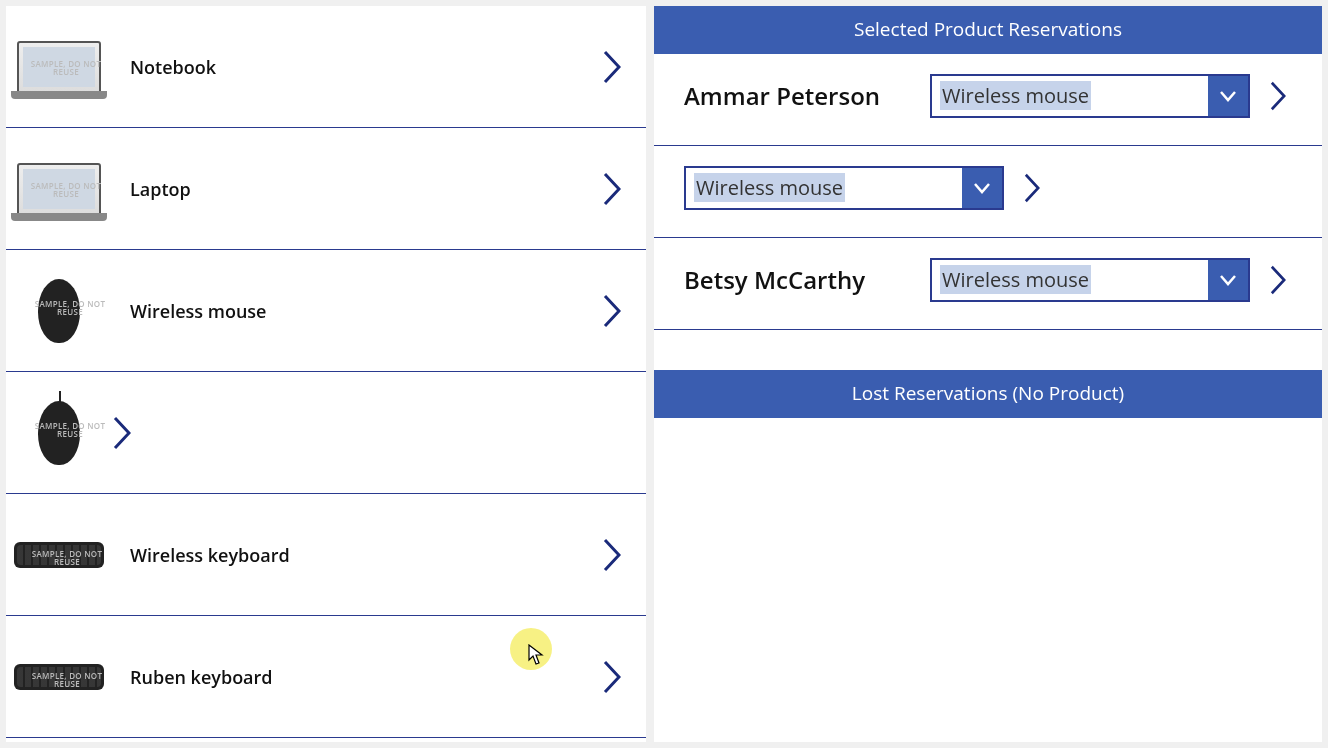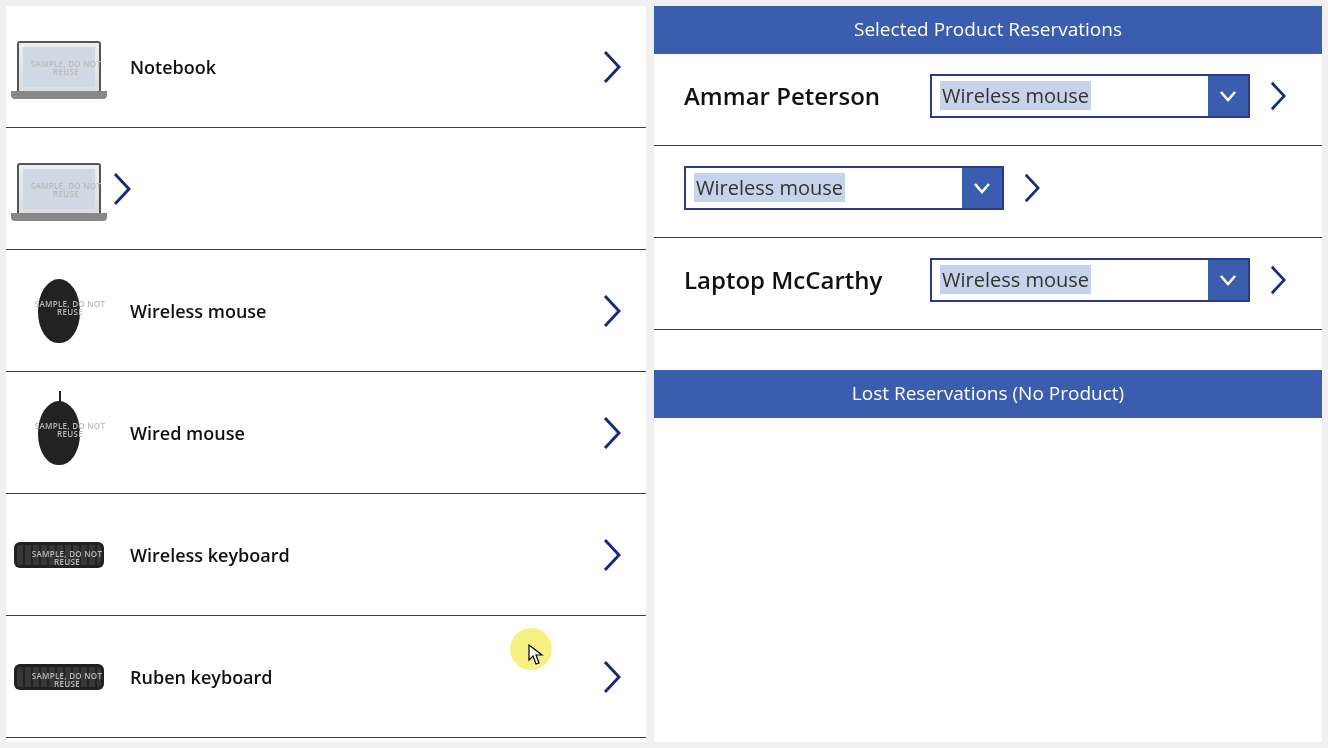--- a/index.html
+++ b/index.html
@@ -199,20 +199,21 @@
           </svg>
       </div>
     </div>
 
     <div class="product-row">
       <div class="product-thumb">
         <div class="shape-laptop"></div>
         <div class="watermark" style="top:30px;left:14px">SAMPLE,
 DO NOT REUSE</div>
       </div>
+      <div class="product-label">Laptop</div>
       <div class="chev">
         <svg viewBox="0 0 18 34">
             <path d="M2 2 L16 17 L2 32" fill="none" stroke="currentColor" stroke-width="3"></path>
           </svg>
       </div>
     </div>
 
     <div class="product-row">
       <div class="product-thumb">
         <div class="shape-mouse"></div>
@@ -226,21 +227,20 @@
           </svg>
       </div>
     </div>
 
     <div class="product-row">
       <div class="product-thumb" style="position:relative">
         <div class="shape-mouse wired" style="position:relative"></div>
         <div class="watermark" style="top:26px;left:22px">SAMPLE,
 DO NOT REUSE</div>
       </div>
-      <div class="product-label">Wired mouse</div>
       <div class="chev">
         <svg viewBox="0 0 18 34">
             <path d="M2 2 L16 17 L2 32" fill="none" stroke="currentColor" stroke-width="3"></path>
           </svg>
       </div>
     </div>
 
     <div class="product-row">
       <div class="product-thumb">
         <div class="shape-keyboard"></div>
@@ -304,21 +304,21 @@
         </div>
       </div>
       <div class="res-chev">
         <svg viewBox="0 0 18 34">
             <path d="M2 2 L16 17 L2 32" fill="none" stroke="currentColor" stroke-width="3"></path>
           </svg>
       </div>
     </div>
 
     <div class="res-row">
-      <div class="res-name">Laptop McCarthy</div>
+      <div class="res-name">Betsy McCarthy</div>
       <div class="res-select">
         <div class="res-select-text">
             <span class="hl">Wireless mouse</span>
           </div>
         <div class="res-select-btn">
           <svg viewBox="0 0 18 12">
               <path d="M2 2 L9 10 L16 2"></path>
             </svg>
         </div>
       </div>

